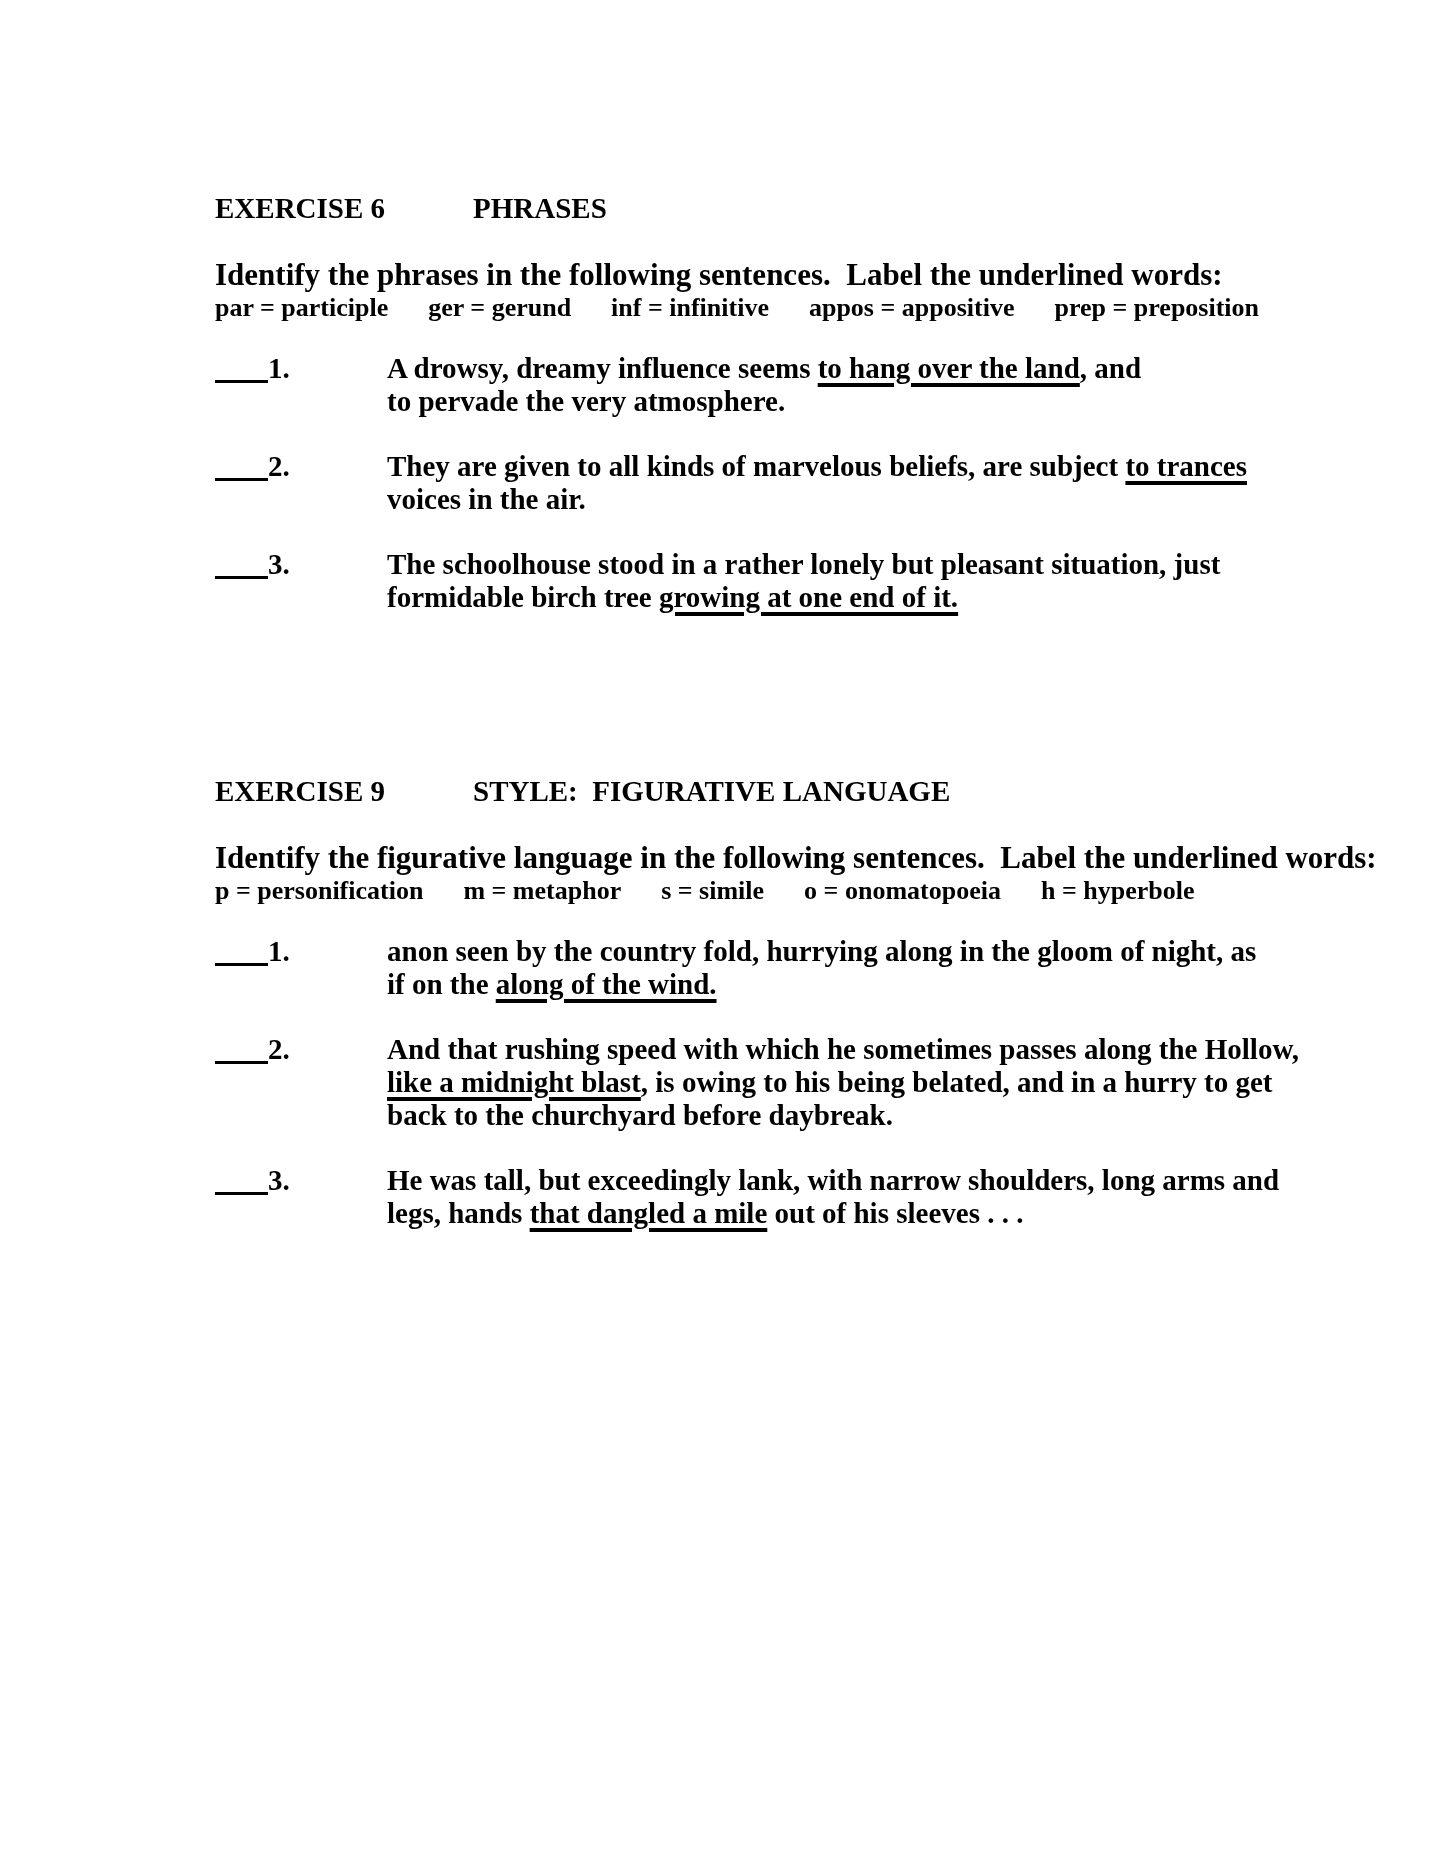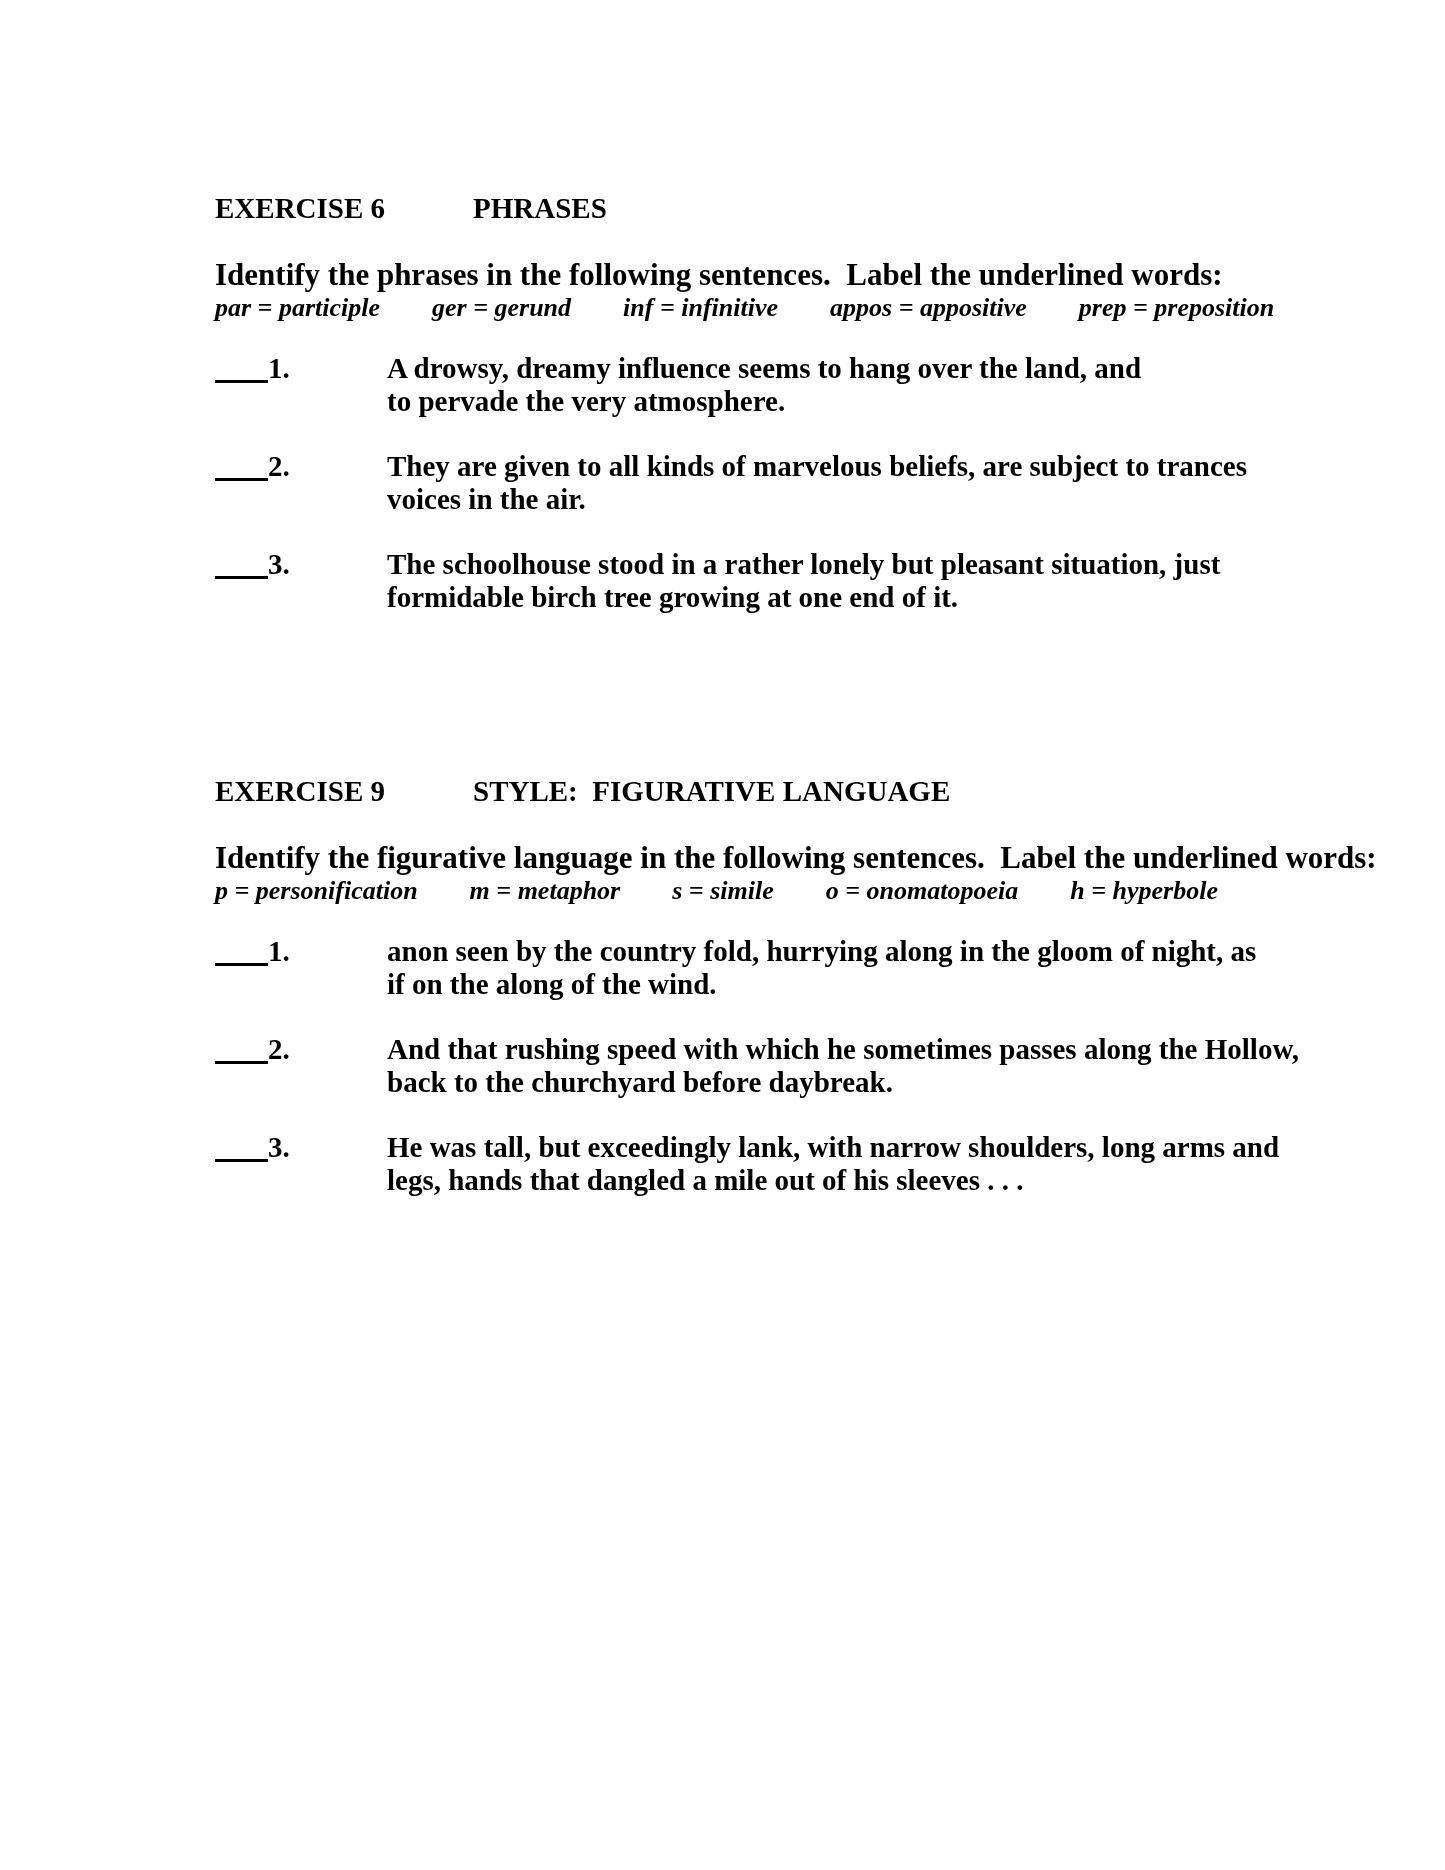--- a/index.html
+++ b/index.html
@@ -22,38 +22,38 @@
   .ex-label { display: inline-block; width: 258px; }
 
   .ex-instructions {
     margin-top: 33px;
     font-size: 31px;
     line-height: 33px;
     white-space: pre;
   }
   .ex-abbrevs {
     display: flex;
-    gap: 52px;
+    gap: 40px;
     font-size: 26px;
-    font-style: italic;
     line-height: 33px;
   }
   .ex-abbrevs span { white-space: pre; }
 
   .item { display: flex; margin-top: 32px; font-size: 29px; line-height: 33px; }
   .ex-items .item:first-child { margin-top: 28px; }
   .item-num { flex: 0 0 172px; }
   .blank {
     display: inline-block;
     width: 53px;
     border-bottom: 3px solid #000;
     vertical-align: -5px;
   }
   .item-line { white-space: pre; }
   .u {
+    text-decoration: underline;
     text-decoration-thickness: 3.5px;
     text-underline-offset: 5px;
   }
 </style>
 </head>
 <body>
 
 <div class="page">
   <div id="exercises">
   <section class="exercise" id="ex-0">
@@ -113,20 +113,21 @@
     <div class="item-text">
               <div class="item-line"><span>anon seen by the country fold, hurrying along in the gloom of night, as</span></div>
               <div class="item-line"><span>if on the </span><span class="u">along of the wind.</span></div>
             </div>
   </div>
 
   <div class="item">
     <div class="item-num"><span class="blank"></span><span class="num">2.</span></div>
     <div class="item-text">
               <div class="item-line"><span>And that rushing speed with which he sometimes passes along the Hollow,</span></div>
+              <div class="item-line"><span class="u">like a midnight blast</span><span>, is owing to his being belated, and in a hurry to get</span></div>
               <div class="item-line"><span>back to the churchyard before daybreak.</span></div>
             </div>
   </div>
 
   <div class="item">
     <div class="item-num"><span class="blank"></span><span class="num">3.</span></div>
     <div class="item-text">
               <div class="item-line"><span>He was tall, but exceedingly lank, with narrow shoulders, long arms and</span></div>
               <div class="item-line"><span>legs, hands </span><span class="u">that dangled a mile</span><span> out of his sleeves . . .</span></div>
             </div>

